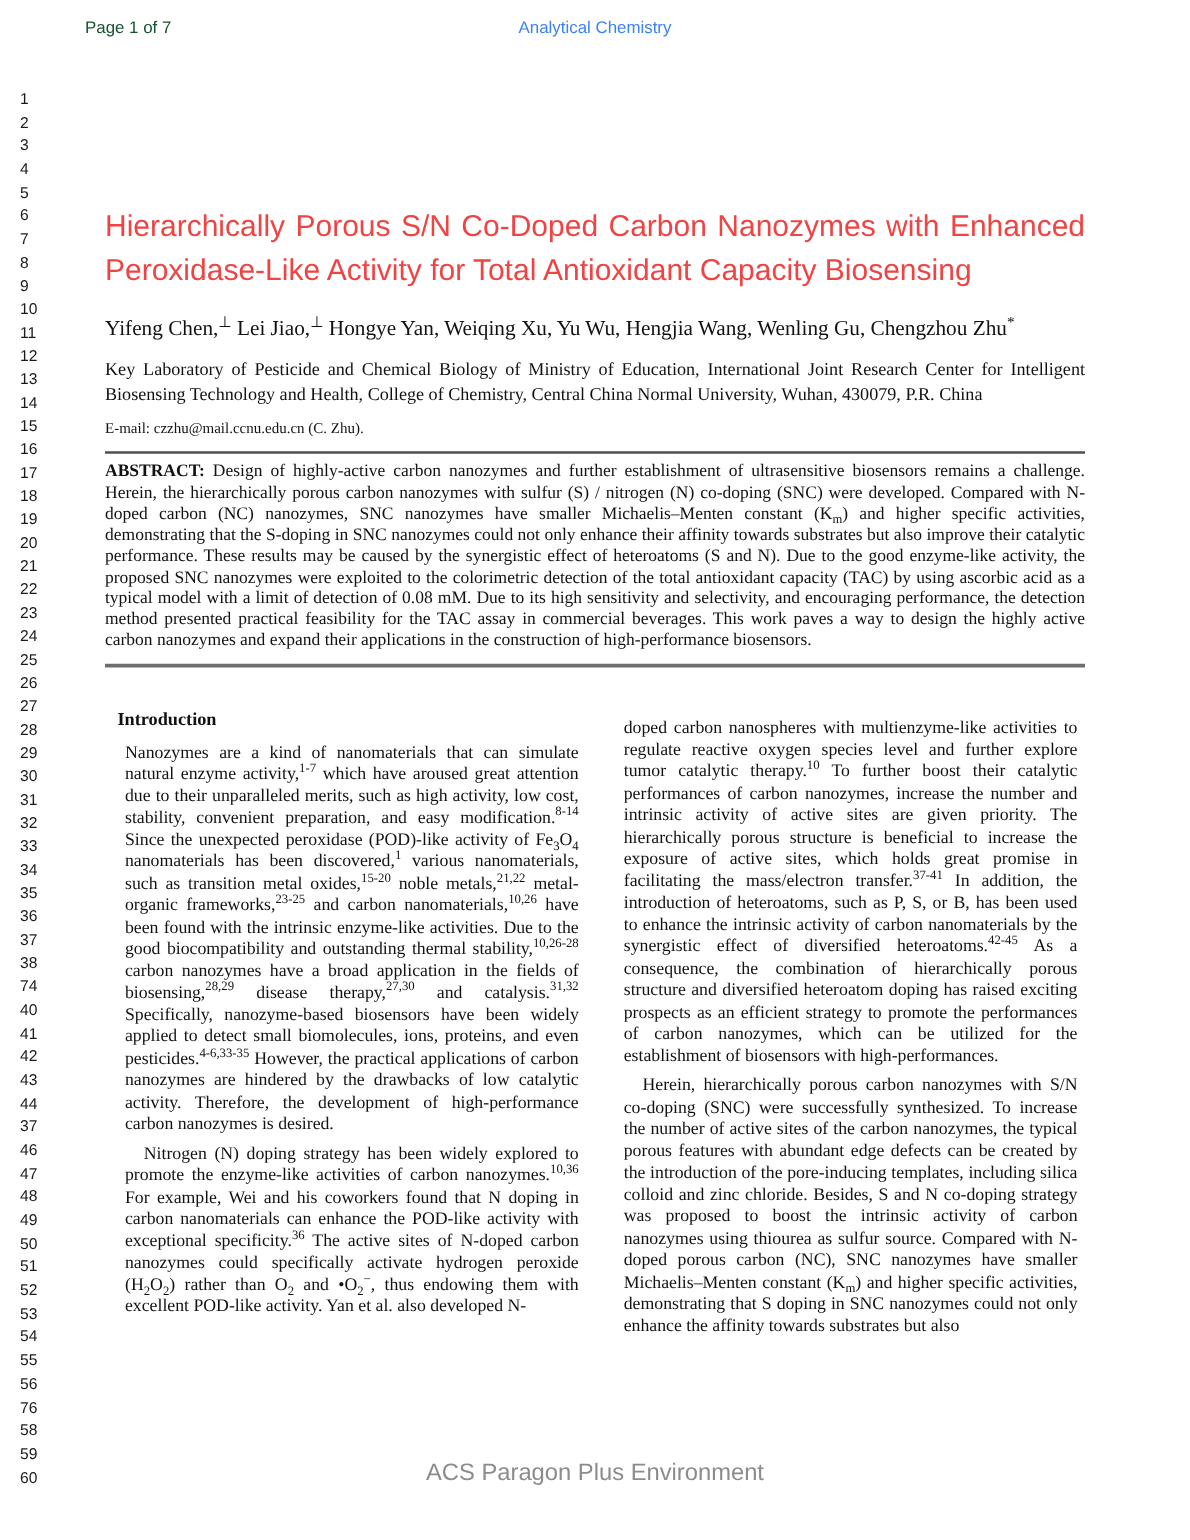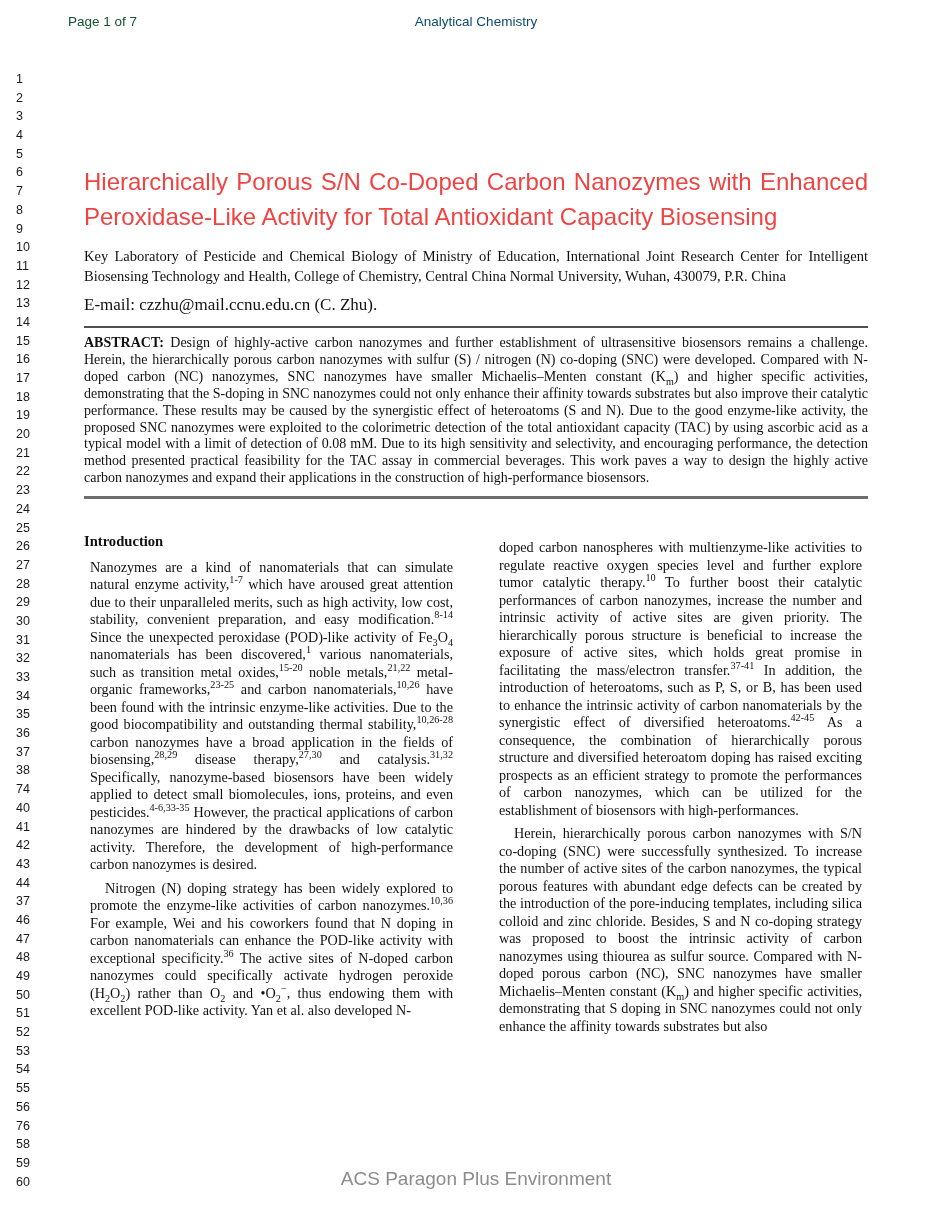--- a/index.html
+++ b/index.html
@@ -13,21 +13,21 @@
   }
   .header-left {
     position: absolute; top: 14px; left: 20px;
     font-family: "Liberation Sans", sans-serif;
     font-size: 13.5px; color: #14532d; margin-left: 48px;
   }
   .header-center {
     position: absolute; top: 14px; left: 0; width: 100%;
     text-align: center;
     font-family: "Liberation Sans", sans-serif;
-    font-size: 13.5px; color: #0c4a6e;
+    font-size: 13.5px; color: #3b82f6;
   }
   .gutter {
     position: absolute; left: 16px; top: 70px;
     font-family: "Liberation Sans", sans-serif;
     font-size: 12.5px; line-height: 18.68px; color: #1a1a1a;
   }
   .content {
     position: absolute; left: 84px; top: 0; width: 784px;
   }
   .article-title {
@@ -41,35 +41,35 @@
   .authors {
     margin-top: 17px;
     font-size: 17px; line-height: 23px;
     text-align: justify;
   }
   .affiliation {
     margin-top: 13px;
     font-size: 14.5px; line-height: 19.5px;
     text-align: justify;
   }
-  .email { margin-top: 9px; font-size: 17px; }
+  .email { margin-top: 9px; font-size: 12px; }
   .abstract {
     margin-top: 11px;
     border-top: 2px solid #4f4f4f;
     border-bottom: 3px solid #6e6e6e;
     padding: 7px 0 9px 0;
   }
   .abstract p {
     font-size: 14px; line-height: 16.9px;
     text-align: justify;
   }
   .abstract-label { font-weight: bold; }
   .columns {
     margin-top: 34px;
-    display: flex; gap: 34px; justify-content: flex-end;
+    display: flex; gap: 24px; justify-content: flex-end;
   }
   .col {
     width: 375px;
     font-size: 14.2px; line-height: 17.5px;
     text-align: justify;
   }
   .section-heading {
     font-weight: bold; font-size: 14.6px;
     margin-bottom: 8px; text-align: left;
   }
@@ -149,20 +149,21 @@
     <div>76</div>
     <div>58</div>
     <div>59</div>
     <div>60</div>
   </div>
 
 <div class="content">
 
   <div class="article-title">Hierarchically Porous S/N Co-Doped Carbon Nanozymes with Enhanced Peroxidase-Like Activity for Total Antioxidant Capacity Biosensing</div>
 
+  <p class="authors">Yifeng Chen,<sup>⊥</sup> Lei Jiao,<sup>⊥</sup> Hongye Yan, Weiqing Xu, Yu Wu, Hengjia Wang, Wenling Gu, Chengzhou Zhu<sup>*</sup></p>
 
   <p class="affiliation">Key Laboratory of Pesticide and Chemical Biology of Ministry of Education, International Joint Research Center for Intelligent Biosensing Technology and Health, College of Chemistry, Central China Normal University, Wuhan, 430079, P.R. China</p>
 
   <p class="email">E-mail: czzhu@mail.ccnu.edu.cn (C. Zhu).</p>
 
   <div class="abstract">
     <p><span class="abstract-label">ABSTRACT:</span><span> Design of highly-active carbon nanozymes and further establishment of ultrasensitive biosensors remains a challenge. Herein, the hierarchically porous carbon nanozymes with sulfur (S) / nitrogen (N) co-doping (SNC) were developed. Compared with N-doped carbon (NC) nanozymes, SNC nanozymes have smaller Michaelis–Menten constant (K<sub>m</sub>) and higher specific activities, demonstrating that the S-doping in SNC nanozymes could not only enhance their affinity towards substrates but also improve their catalytic performance. These results may be caused by the synergistic effect of heteroatoms (S and N). Due to the good enzyme-like activity, the proposed SNC nanozymes were exploited to the colorimetric detection of the total antioxidant capacity (TAC) by using ascorbic acid as a typical model with a limit of detection of 0.08 mM. Due to its high sensitivity and selectivity, and encouraging performance, the detection method presented practical feasibility for the TAC assay in commercial beverages. This work paves a way to design the highly active carbon nanozymes and expand their applications in the construction of high-performance biosensors.</span></p>
   </div>
 
   <div class="columns">

